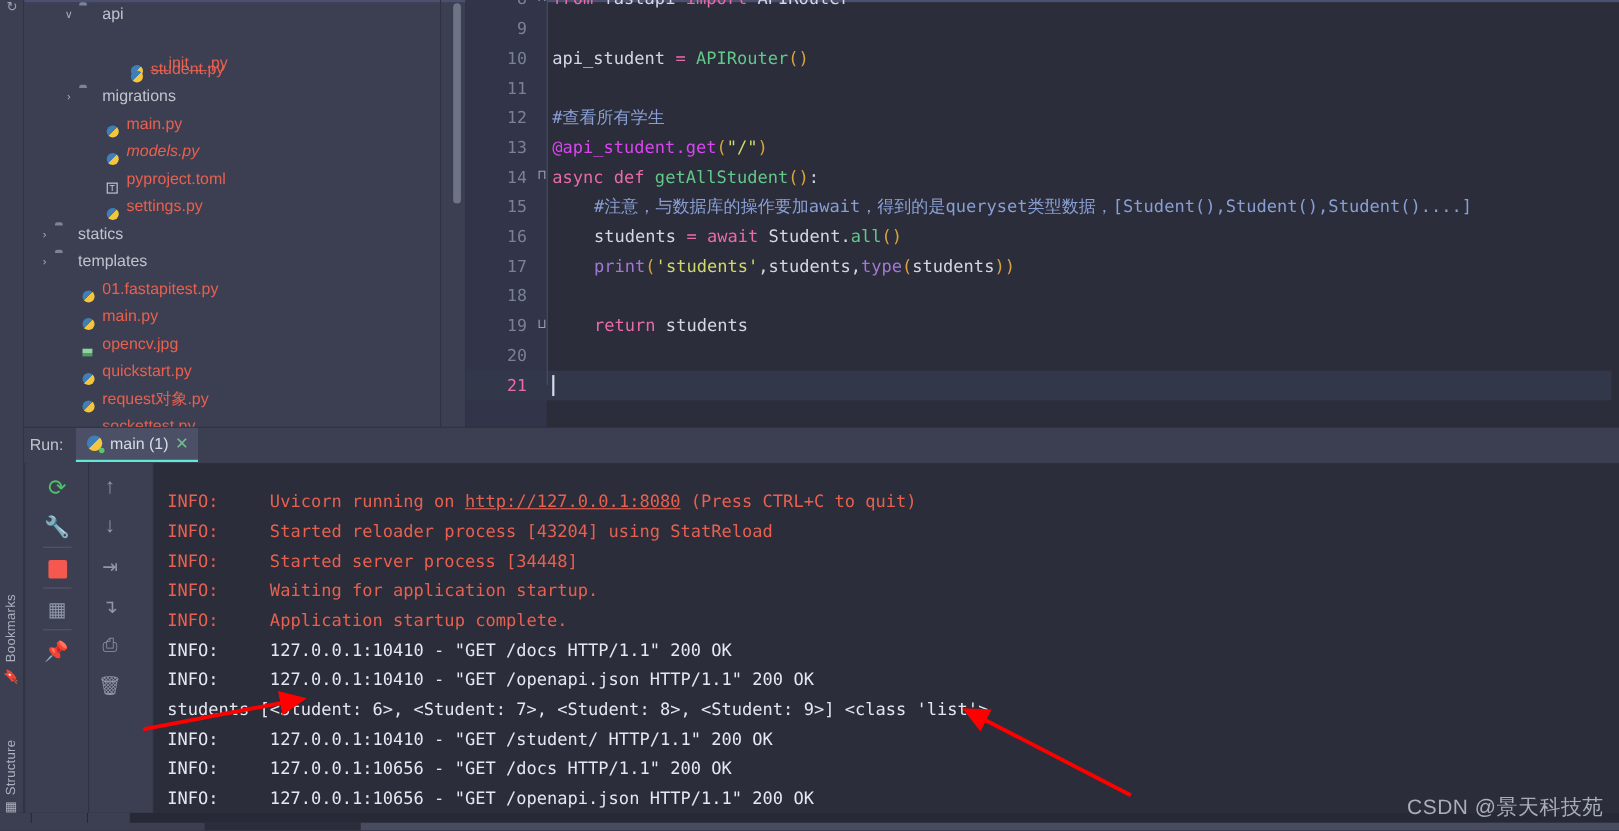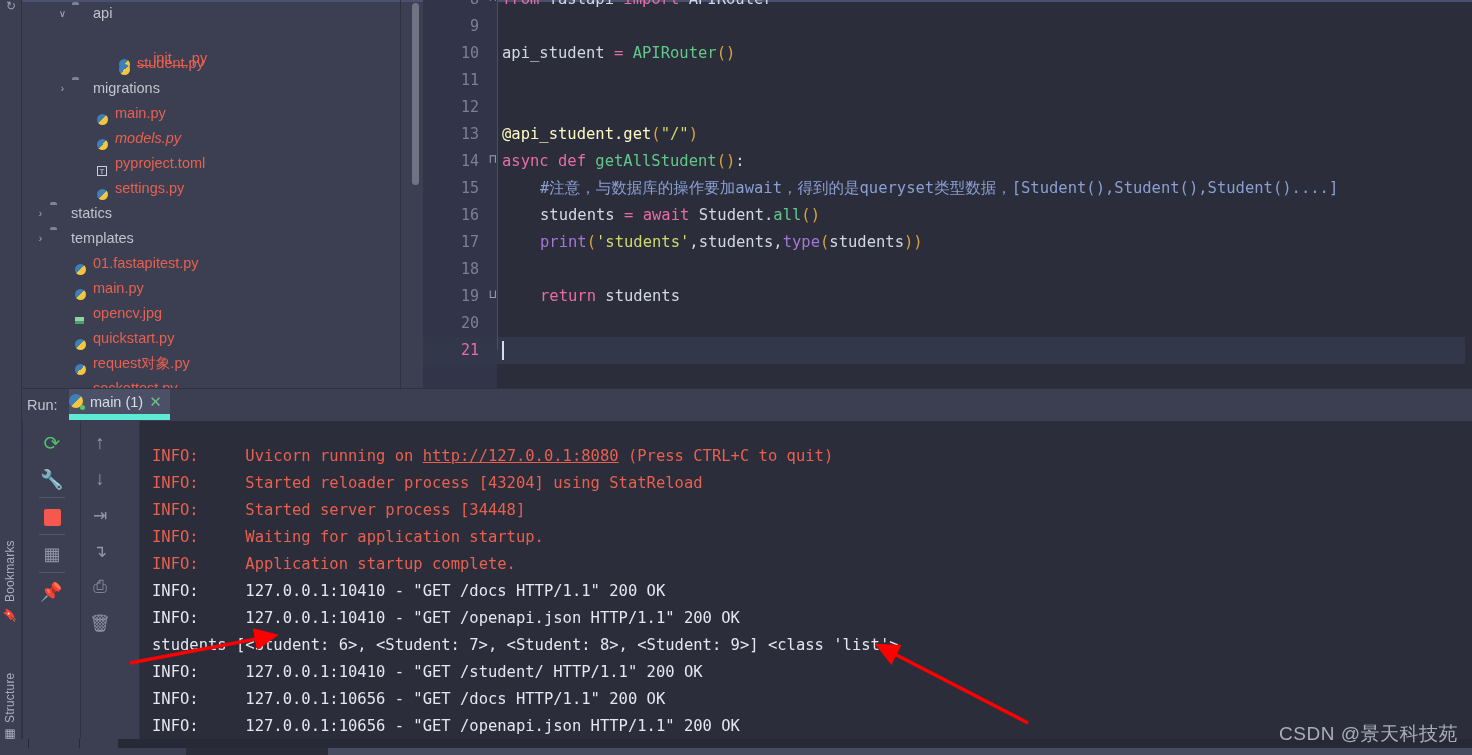--- a/index.html
+++ b/index.html
@@ -131,41 +131,41 @@
   .ed-hscroll{position:absolute;left:74px;bottom:1px;width:975px;height:4px;background:#2B2D3A;}
 
   
   .s-key{color:#E96BA8;}
   .s-fn{color:#62C88A;}
   .s-built{color:#A277D6;}
   .s-str{color:#D0D96A;}
   .s-cmt{color:#8A9FD4;}
   .s-par{color:#D8A33D;}
   .s-txt{color:#D3D8E5;}
-  .s-dec{color:#fef9c3;}
+  .s-dec{color:#d946ef;}
 
   .foldmark{
     position:absolute;color:#9AA0AE;font-size:12px;font-family:"DejaVu Sans Mono",monospace;
   }
 
   
   .runwin{
     position:absolute;left:22px;top:389px;width:1218px;height:350px;background:#3C3F51;
   }
   .tabbar{
     position:absolute;left:0;top:0;width:1450px;height:32px;background:#3C3F51;
   }
   .runlabel{
     position:absolute;left:5px;top:0;height:32px;line-height:32px;
     color:#BFC4CE;font-size:14.5px;
   }
   .tab{
     position:absolute;left:47px;top:0;height:31px;background:#4B5066;
-    border-bottom:6px solid #5eead4;display:flex;align-items:center;
-    padding:0 8px 0 0;box-sizing:border-box;gap:6px;
+    border-bottom:2px solid #5eead4;display:flex;align-items:center;
+    padding:0 8px 0 10px;box-sizing:border-box;gap:6px;
   }
   .tab-pyico{width:15px;height:15px;position:relative;}
   .tab-pyico:after{
     content:"";position:absolute;left:0;top:0;width:14px;height:14px;border-radius:50%;
     background:linear-gradient(135deg,#3F7FB5 0 50%, #F4C53D 50% 100%);
   }
   .tab-pyico:before{
     content:"";position:absolute;right:-1px;bottom:-1px;width:5px;height:5px;border-radius:50%;
     background:#5FC36A;z-index:2;
   }
@@ -336,20 +336,21 @@
         <div class="ln" style="top: 256px;">18</div>
         <div class="ln" style="top: 283px;">19</div>
         <div class="ln" style="top: 310px;">20</div>
         <div class="ln cur" style="top: 337px;">21</div>
       </div>
     <div class="code-area" id="code-area">
         <div class="cl" style="top: -14px; padding-left: 5px;"><span class="s-key">from </span><span class="s-txt">fastapi </span><span class="s-key">import </span><span class="s-txt">APIRouter</span></div>
         <div class="cl" style="top: 13px; padding-left: 5px;"></div>
         <div class="cl" style="top: 40px; padding-left: 5px;"><span class="s-txt">api_student </span><span class="s-key">= </span><span class="s-fn">APIRouter</span><span class="s-par">()</span></div>
         <div class="cl" style="top: 67px; padding-left: 5px;"></div>
+        <div class="cl" style="top: 94px; padding-left: 5px;"><span class="s-cmt">#查看所有学生</span></div>
         <div class="cl" style="top: 121px; padding-left: 5px;"><span class="s-dec">@api_student.get</span><span class="s-par">(</span><span class="s-str">"/"</span><span class="s-par">)</span></div>
         <div class="cl" style="top: 148px; padding-left: 5px;"><span class="s-key">async def </span><span class="s-fn">getAllStudent</span><span class="s-par">()</span><span class="s-txt">:</span></div>
         <div class="cl" style="top: 175px; padding-left: 43px;"><span class="s-cmt">#注意，与数据库的操作要加await，得到的是queryset类型数据，[Student(),Student(),Student()....]</span></div>
         <div class="cl" style="top: 229px; padding-left: 43px;"><span class="s-built">print</span><span class="s-par">(</span><span class="s-str">'students'</span><span class="s-txt">,students,</span><span class="s-built">type</span><span class="s-par">(</span><span class="s-txt">students</span><span class="s-par">))</span></div>
         <div class="cl" style="top: 202px; padding-left: 43px;"><span class="s-txt">students </span><span class="s-key">= </span><span class="s-key">await </span><span class="s-txt">Student.</span><span class="s-fn">all</span><span class="s-par">()</span></div>
         <div class="cl" style="top: 256px; padding-left: 5px;"></div>
         <div class="cl" style="top: 283px; padding-left: 43px;"><span class="s-key">return </span><span class="s-txt">students</span></div>
         <div class="cl" style="top: 310px; padding-left: 5px;"></div>
         <div class="cur-line-bg" style="top: 337px;"></div>
         <div class="cl" style="top: 337px; padding-left: 5px;"></div>

